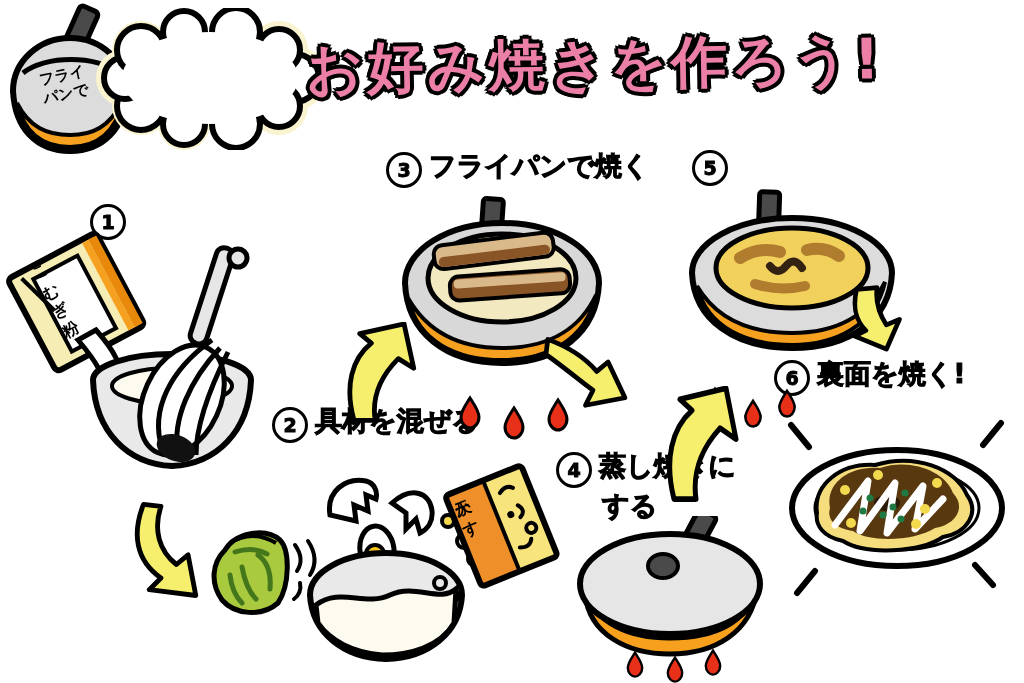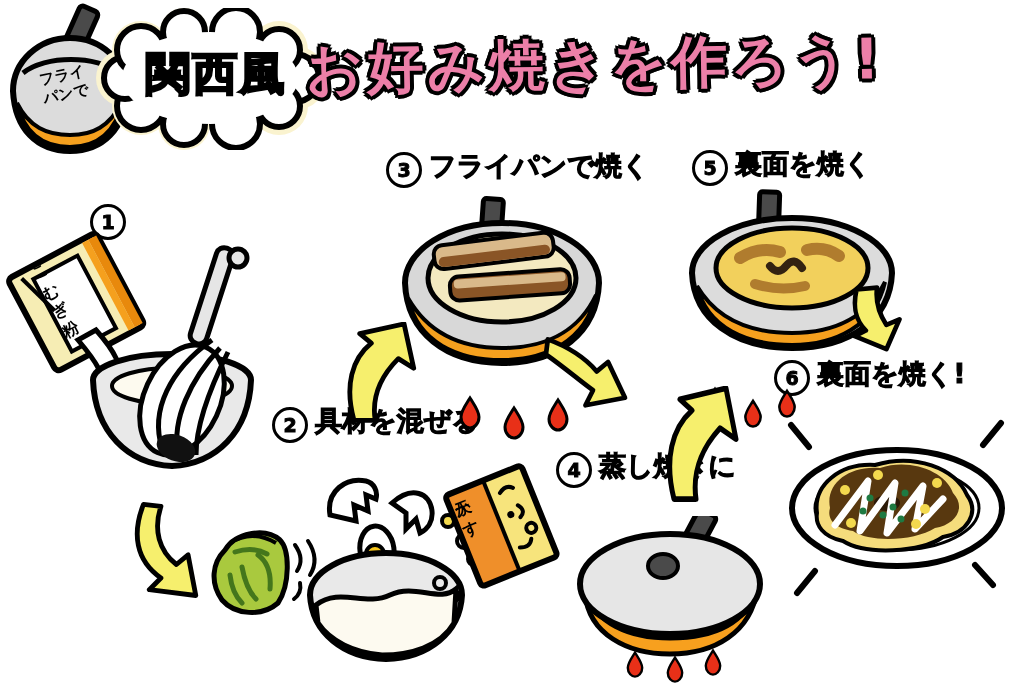--- a/index.html
+++ b/index.html
@@ -64,44 +64,43 @@
       <circle cx="89" cy="116" r="21"></circle>
         <circle cx="46" cy="98" r="24"></circle>
         <circle cx="30" cy="70" r="21"></circle>
       <circle cx="46" cy="42" r="24"></circle>
         <circle cx="89" cy="24" r="21"></circle>
         <circle cx="141" cy="24" r="24"></circle>
       <circle cx="184" cy="42" r="21"></circle>
     </g>
     <ellipse cx="115" cy="70" rx="88" ry="46" fill="#fff"></ellipse>
   </svg>
-  <div class="abs bubble-text">関西風</div>
 
   <div class="abs title">お好み焼きを作ろう!</div>
 
   <div class="abs step" style="left:90px;top:202px;">
     <span class="num">1</span>
   </div>
   <div class="abs step" style="left:272px;top:405px;">
     <span class="num">2</span>
     <span class="txt">具材を混ぜる</span>
   </div>
   <div class="abs step" style="left:386px;top:150px;">
     <span class="num">3</span>
     <span class="txt">フライパンで焼く</span>
   </div>
   <div class="abs" style="left:556px;top:450px;">
     <div class="step">
       <span class="num">4</span>
       <span class="txt">蒸し焼きに</span>
     </div>
+    <div class="line2">する</div>
   </div>
   <div class="abs step" style="left:692px;top:148px;">
     <span class="num">5</span>
-    <span class="txt">裏面を焼く</span>
   </div>
   <div class="abs step" style="left:774px;top:358px;">
     <span class="num">6</span>
     <span class="txt">裏面を焼く!</span>
   </div>
 
   <svg class="abs" style="left:0;top:220px;" width="270" height="255" viewBox="0 0 270 255">
     <g transform="rotate(-28 75 80)">
       <rect x="25" y="30" width="100" height="105" rx="5" fill="#f6edb4" stroke="#000" stroke-width="6"></rect>
       <rect x="108" y="33" width="7" height="99" fill="#f5a01e"></rect>

